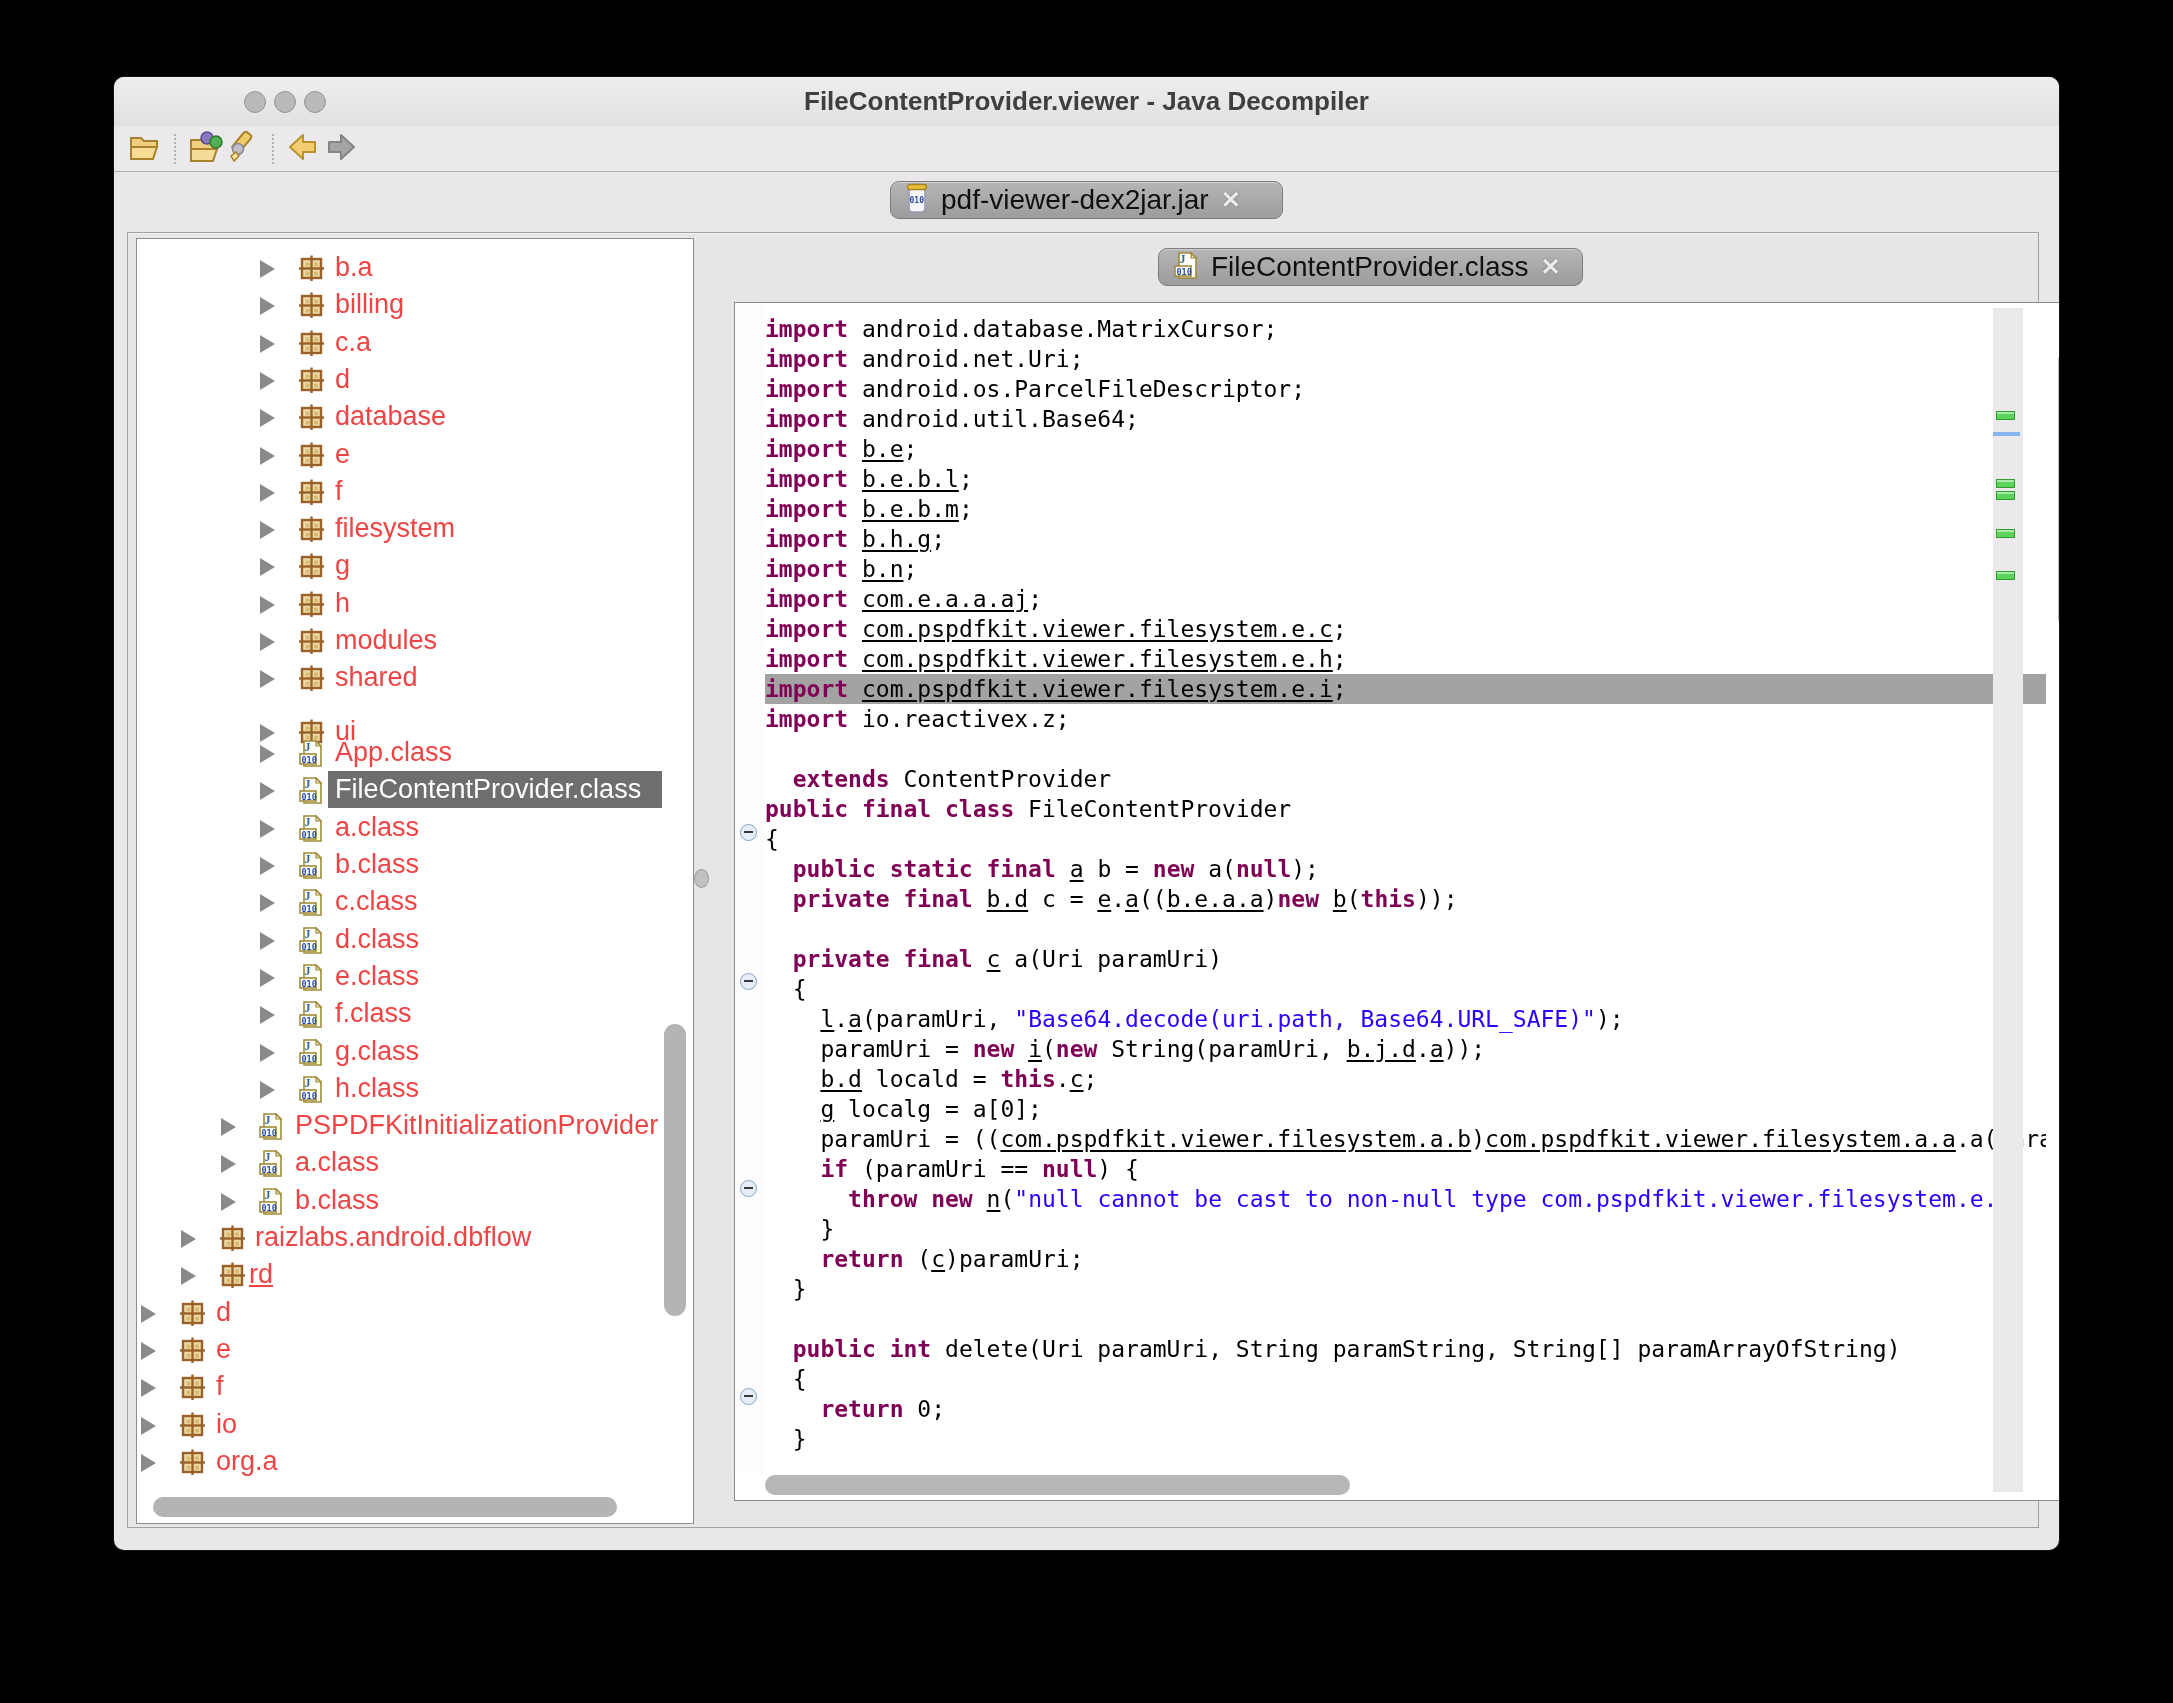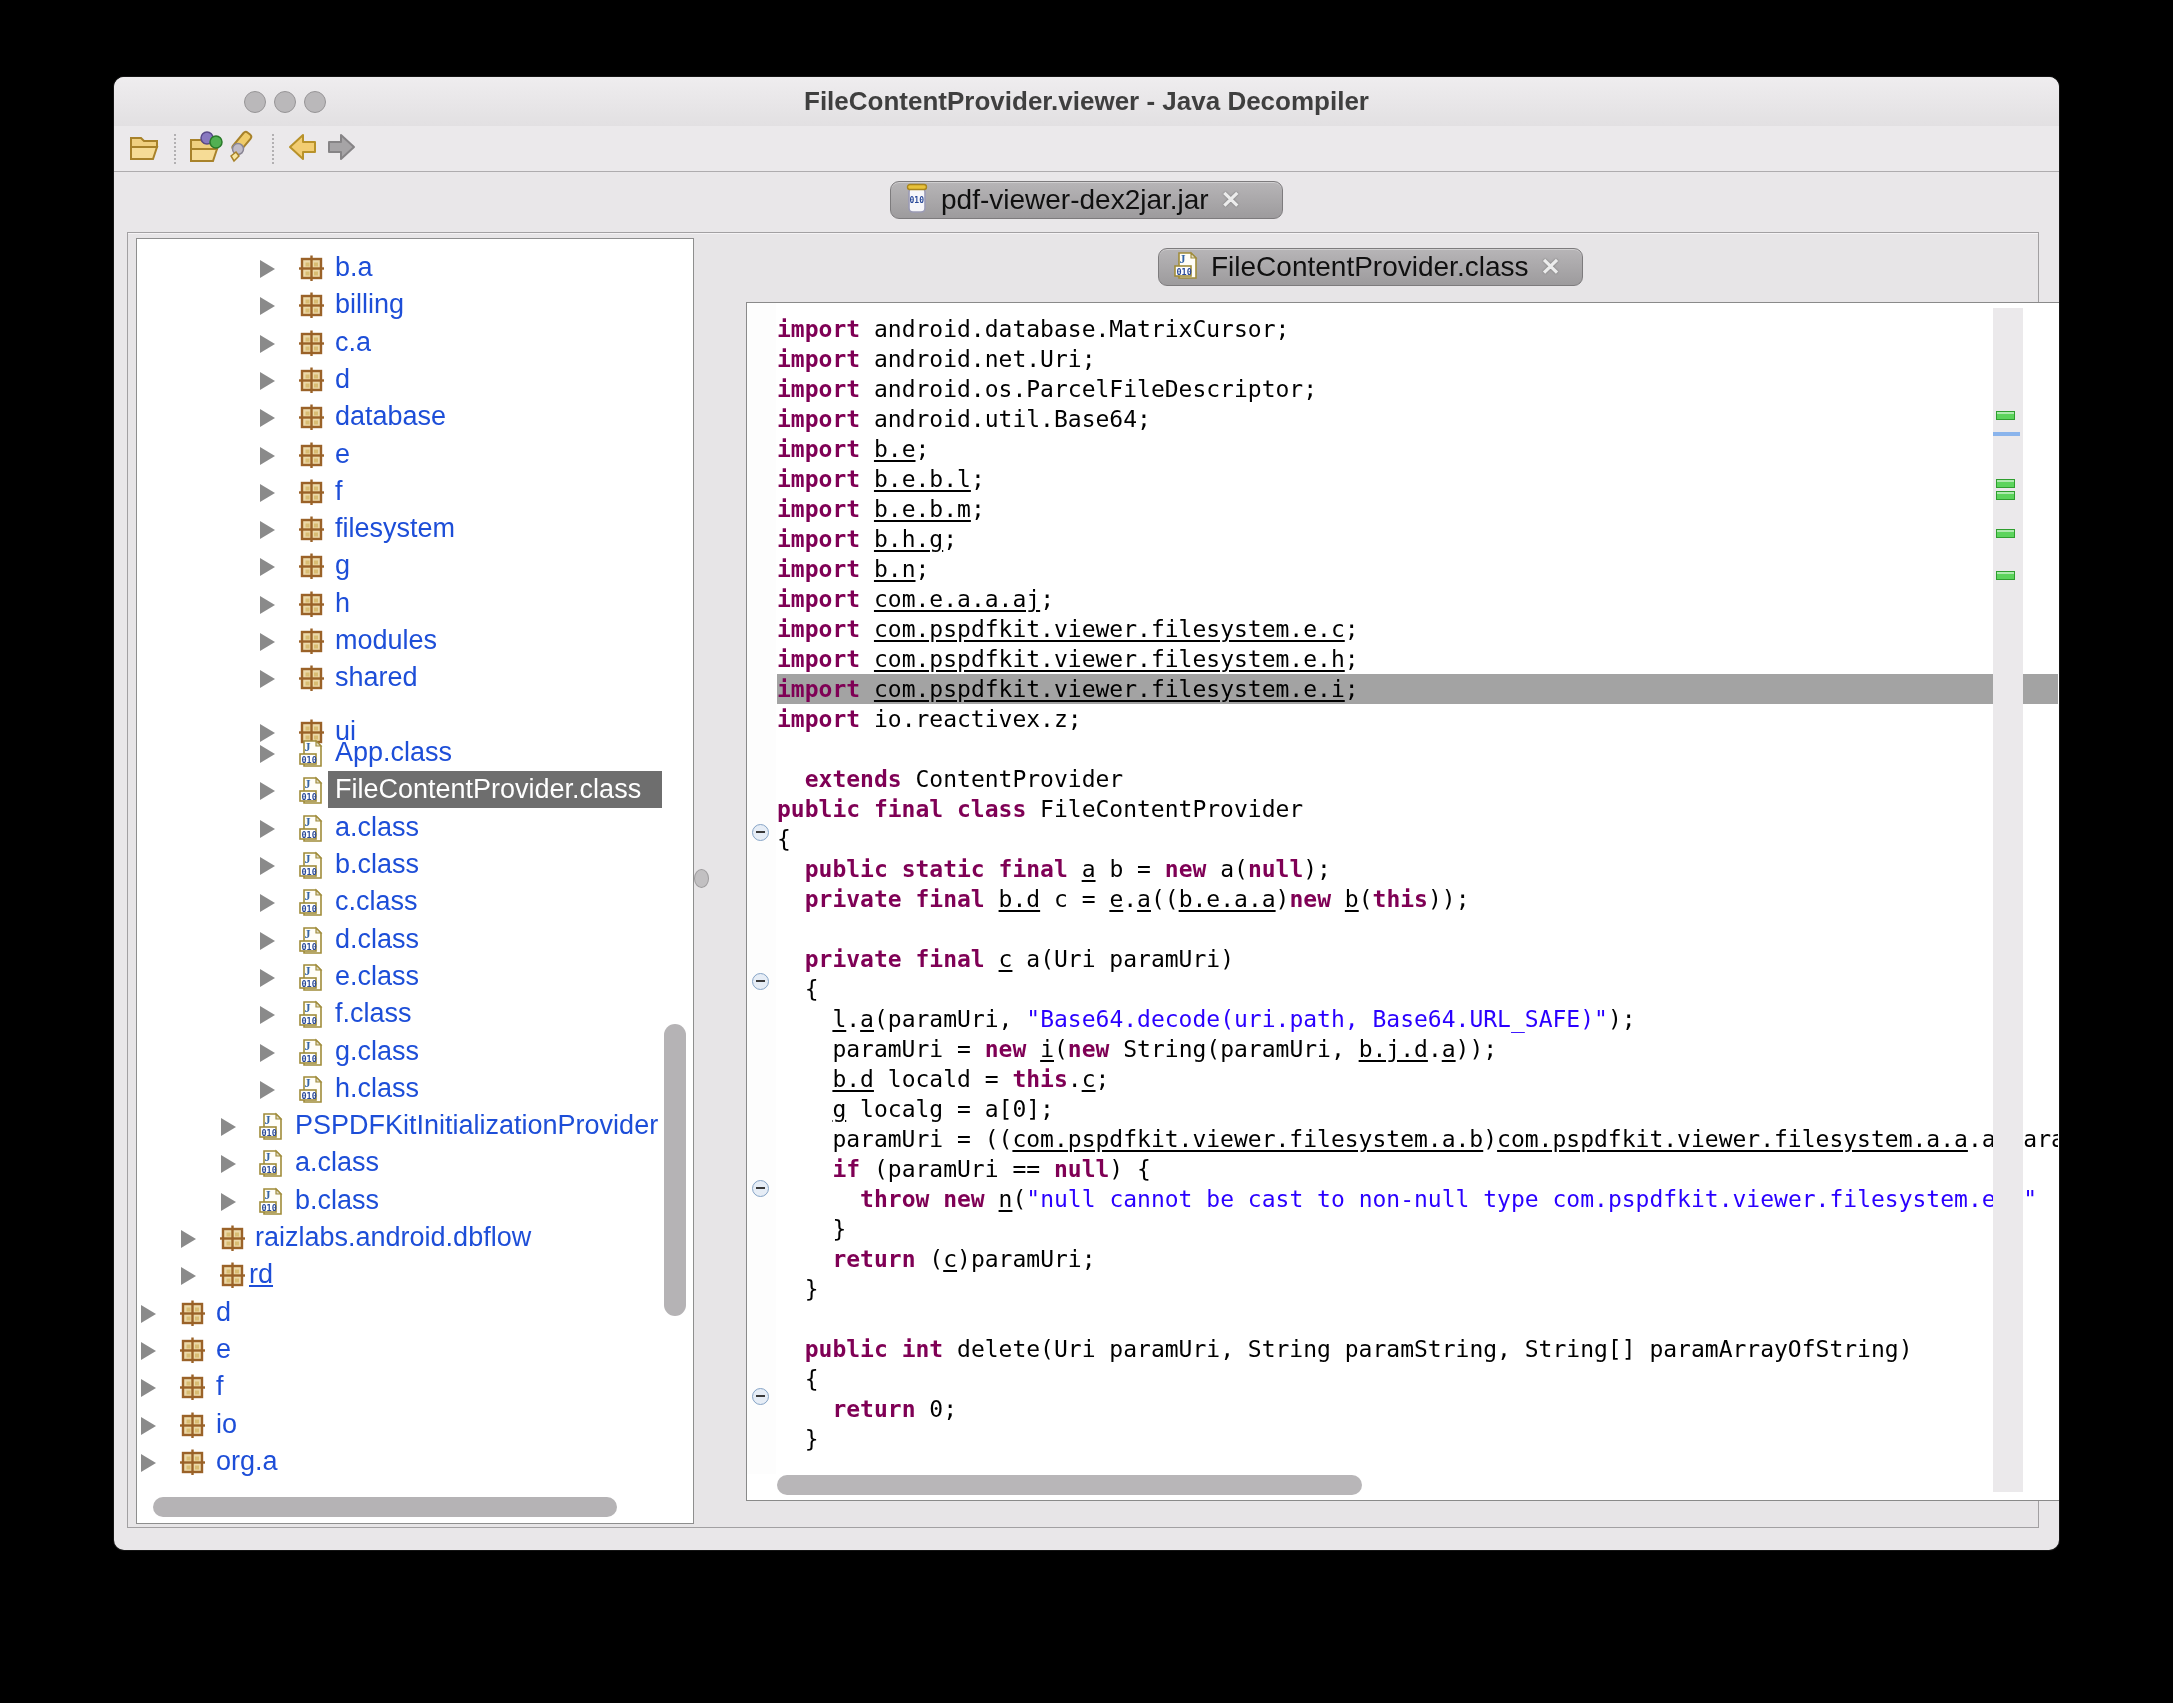--- a/index.html
+++ b/index.html
@@ -38,34 +38,34 @@
   
   .tree-panel{position:absolute;left:8px;top:5px;width:558px;height:1286px;
               background:#fff;border:1px solid #8e8e8e;box-sizing:border-box;overflow:hidden;}
   .tree-row{position:absolute;left:0;width:100%;height:37px;}
   .tree-expander{position:absolute;top:11px;width:0;height:0;
                  border-left:15px solid #8a8a8a;border-top:9px solid transparent;
                  border-bottom:9px solid transparent;}
   .tree-icon{position:absolute;top:5px;width:27px;height:28px;}
   .tree-icon svg{display:block;}
   .tree-label{position:absolute;top:0;right:31px;height:37px;line-height:37px;
-              font-size:27px;color:#1d4ed8;white-space:nowrap;overflow:hidden;}
+              font-size:27px;color:#ef4444;white-space:nowrap;overflow:hidden;}
   .tree-label.selected{background:#6e6e6e;color:#fff;padding:0 8px 0 7px;}
   .tree-vthumb{position:absolute;right:7px;top:785px;width:22px;height:292px;
                background:#b5b3b5;border-radius:11px;}
   .tree-hthumb{position:absolute;left:16px;bottom:6px;width:464px;height:20px;
                background:#b5b3b5;border-radius:10px;}
   
   .splitter-knob{position:absolute;left:566px;top:636px;width:15px;height:19px;
                  background:#c2c0c2;border:1px solid #9e9c9e;border-radius:50%;box-sizing:border-box;}
   
   #code-tab{left:1030px;top:15px;width:425px;}
   
   .code-panel{position:absolute;left:606px;top:69px;width:1354px;height:1199px;
-              background:#fff;border:1px solid #8a8a8a;box-sizing:border-box;overflow:hidden;margin-left:12px;}
+              background:#fff;border:1px solid #8a8a8a;box-sizing:border-box;overflow:hidden;}
   .fold-gutter{position:absolute;left:0;top:0;bottom:26px;width:29px;background:#fdfdfd;}
   .fold-icon{position:absolute;left:5px;width:17px;height:17px;border-radius:50%;
              background:#e6edf6;border:1px solid #86a4c6;box-sizing:border-box;}
   .fold-icon::after{content:"";position:absolute;left:3px;right:3px;top:6px;height:2px;background:#3a3a3a;}
   .code-lines{position:absolute;left:30px;right:41px;top:11px;bottom:26px;overflow:hidden;}
   .code-line{white-space:pre;height:30px;line-height:30px;
              font-family:"DejaVu Sans Mono",monospace;font-size:23px;color:#000;}
   .code-line.hl{background:#a3a3a3;}
   .seg-k{color:#7f0055;font-weight:bold;}
   .seg-s{color:#2a00ff;}

